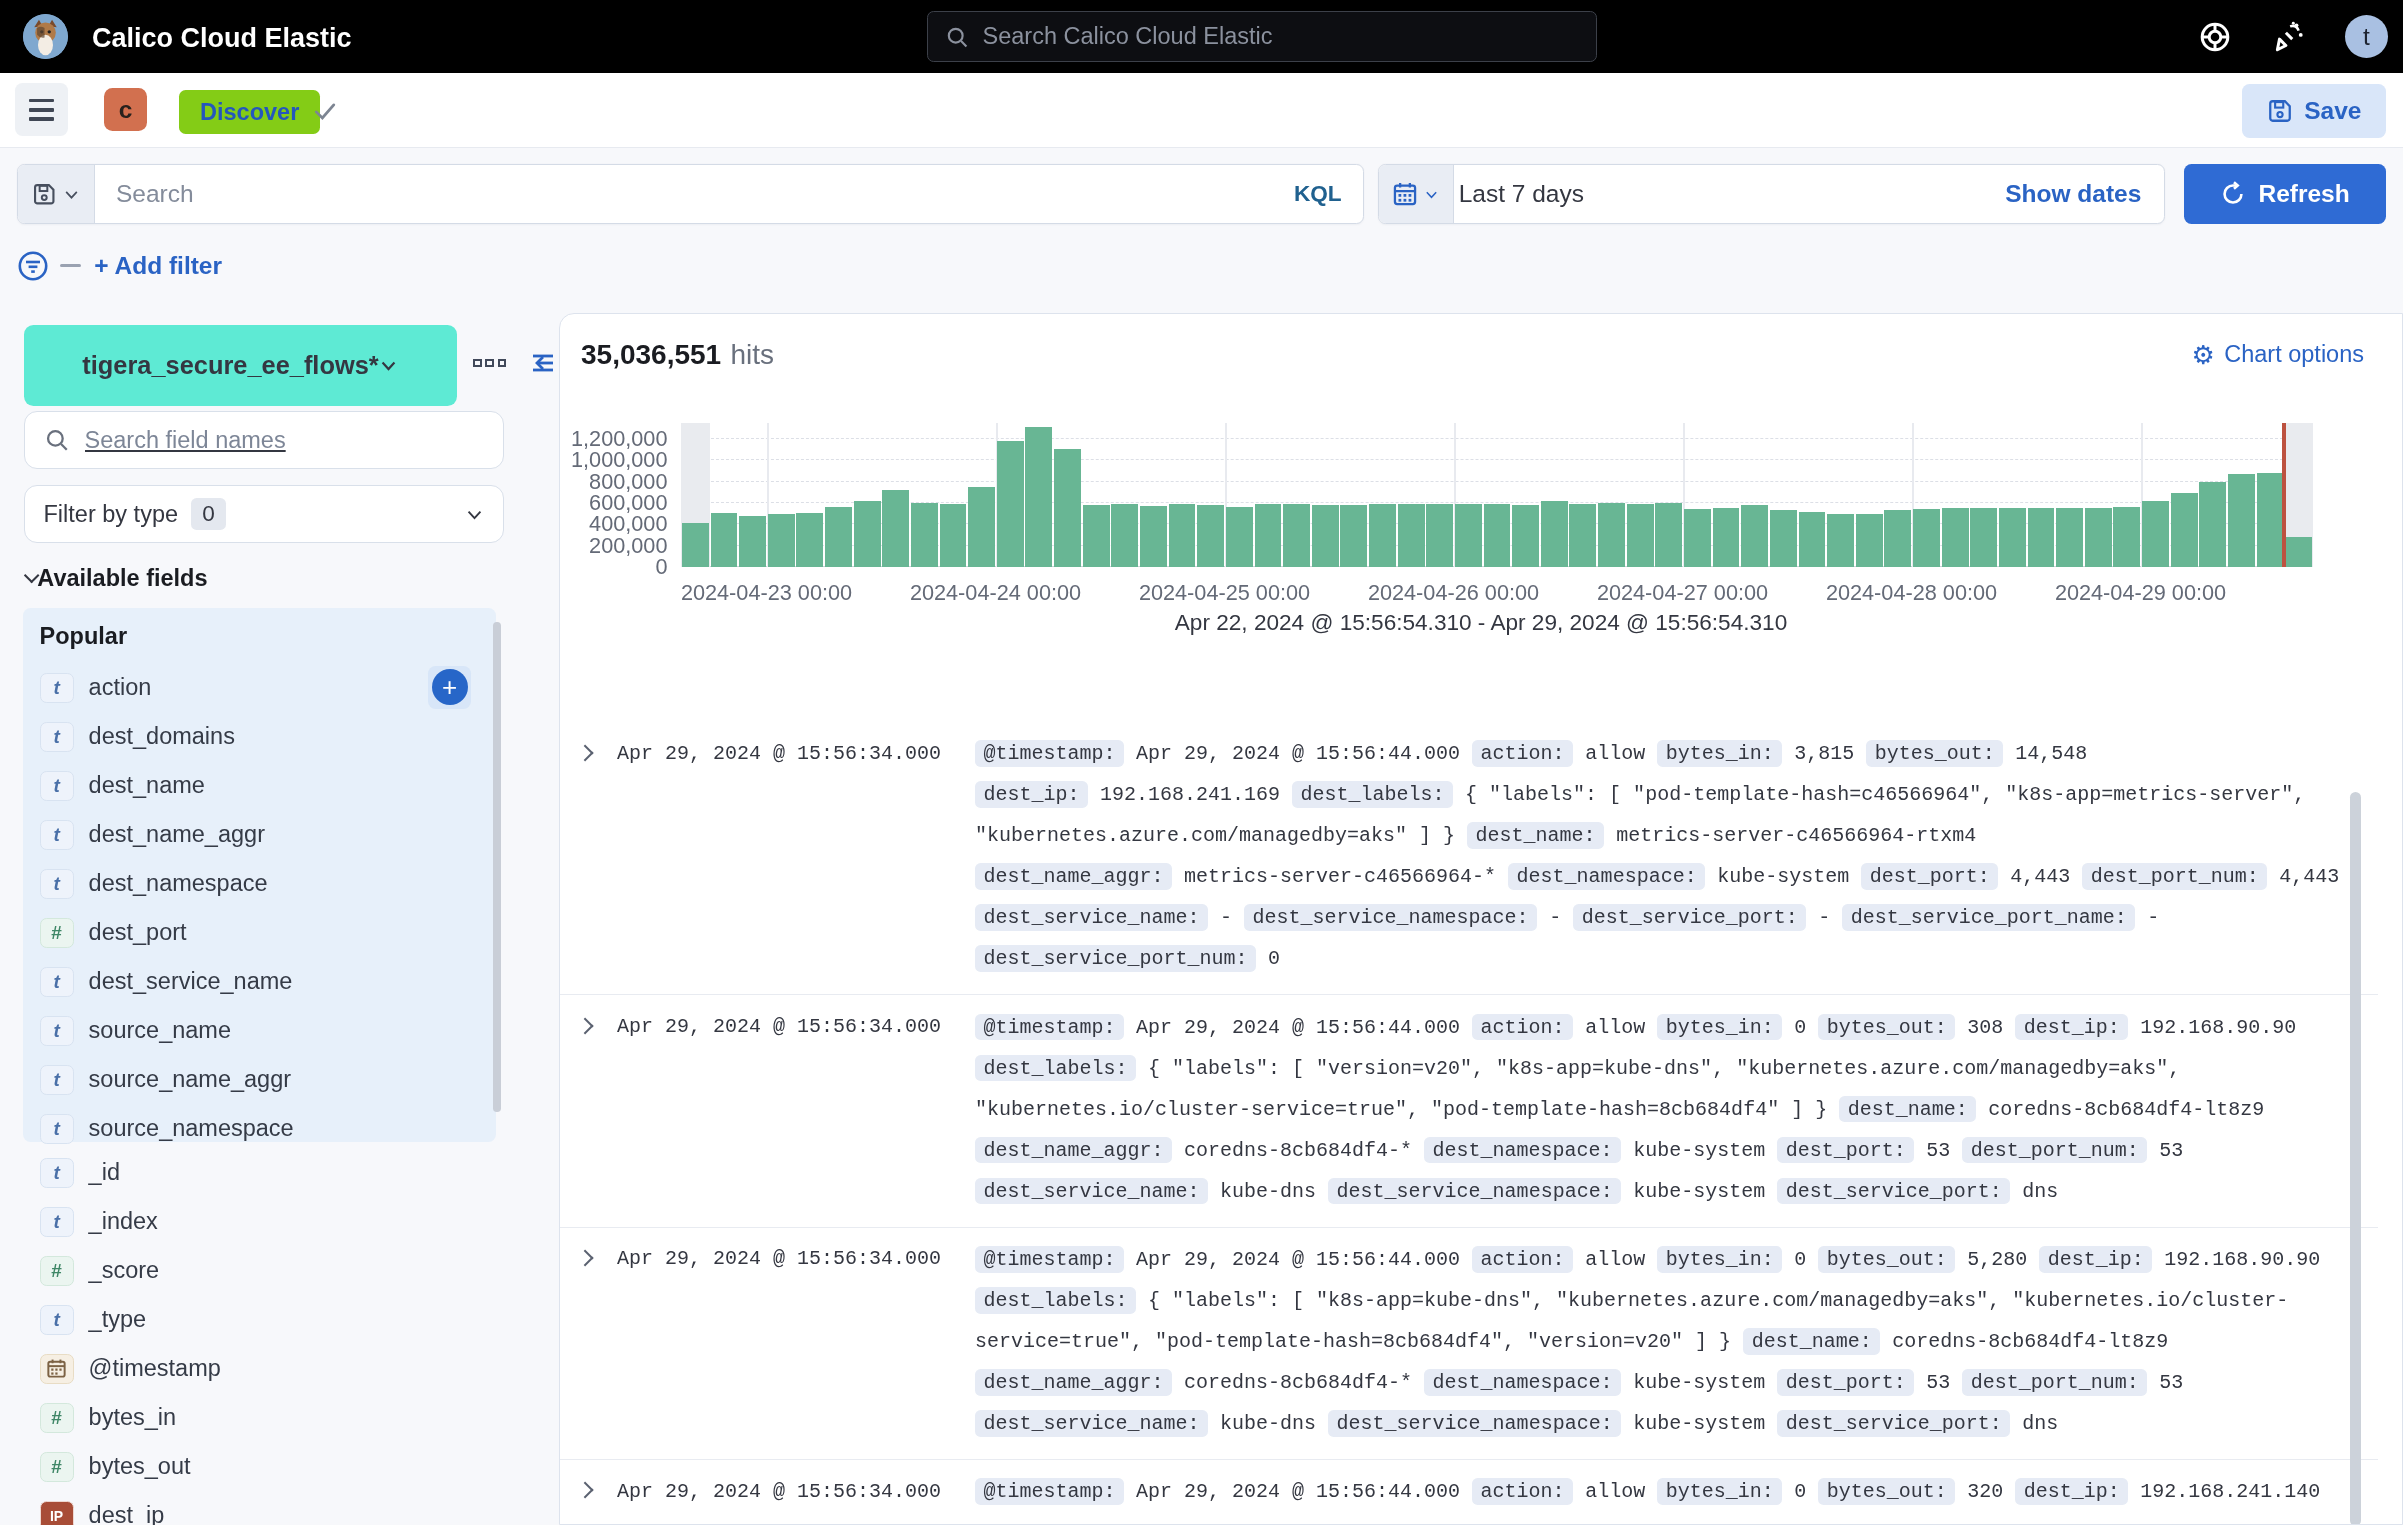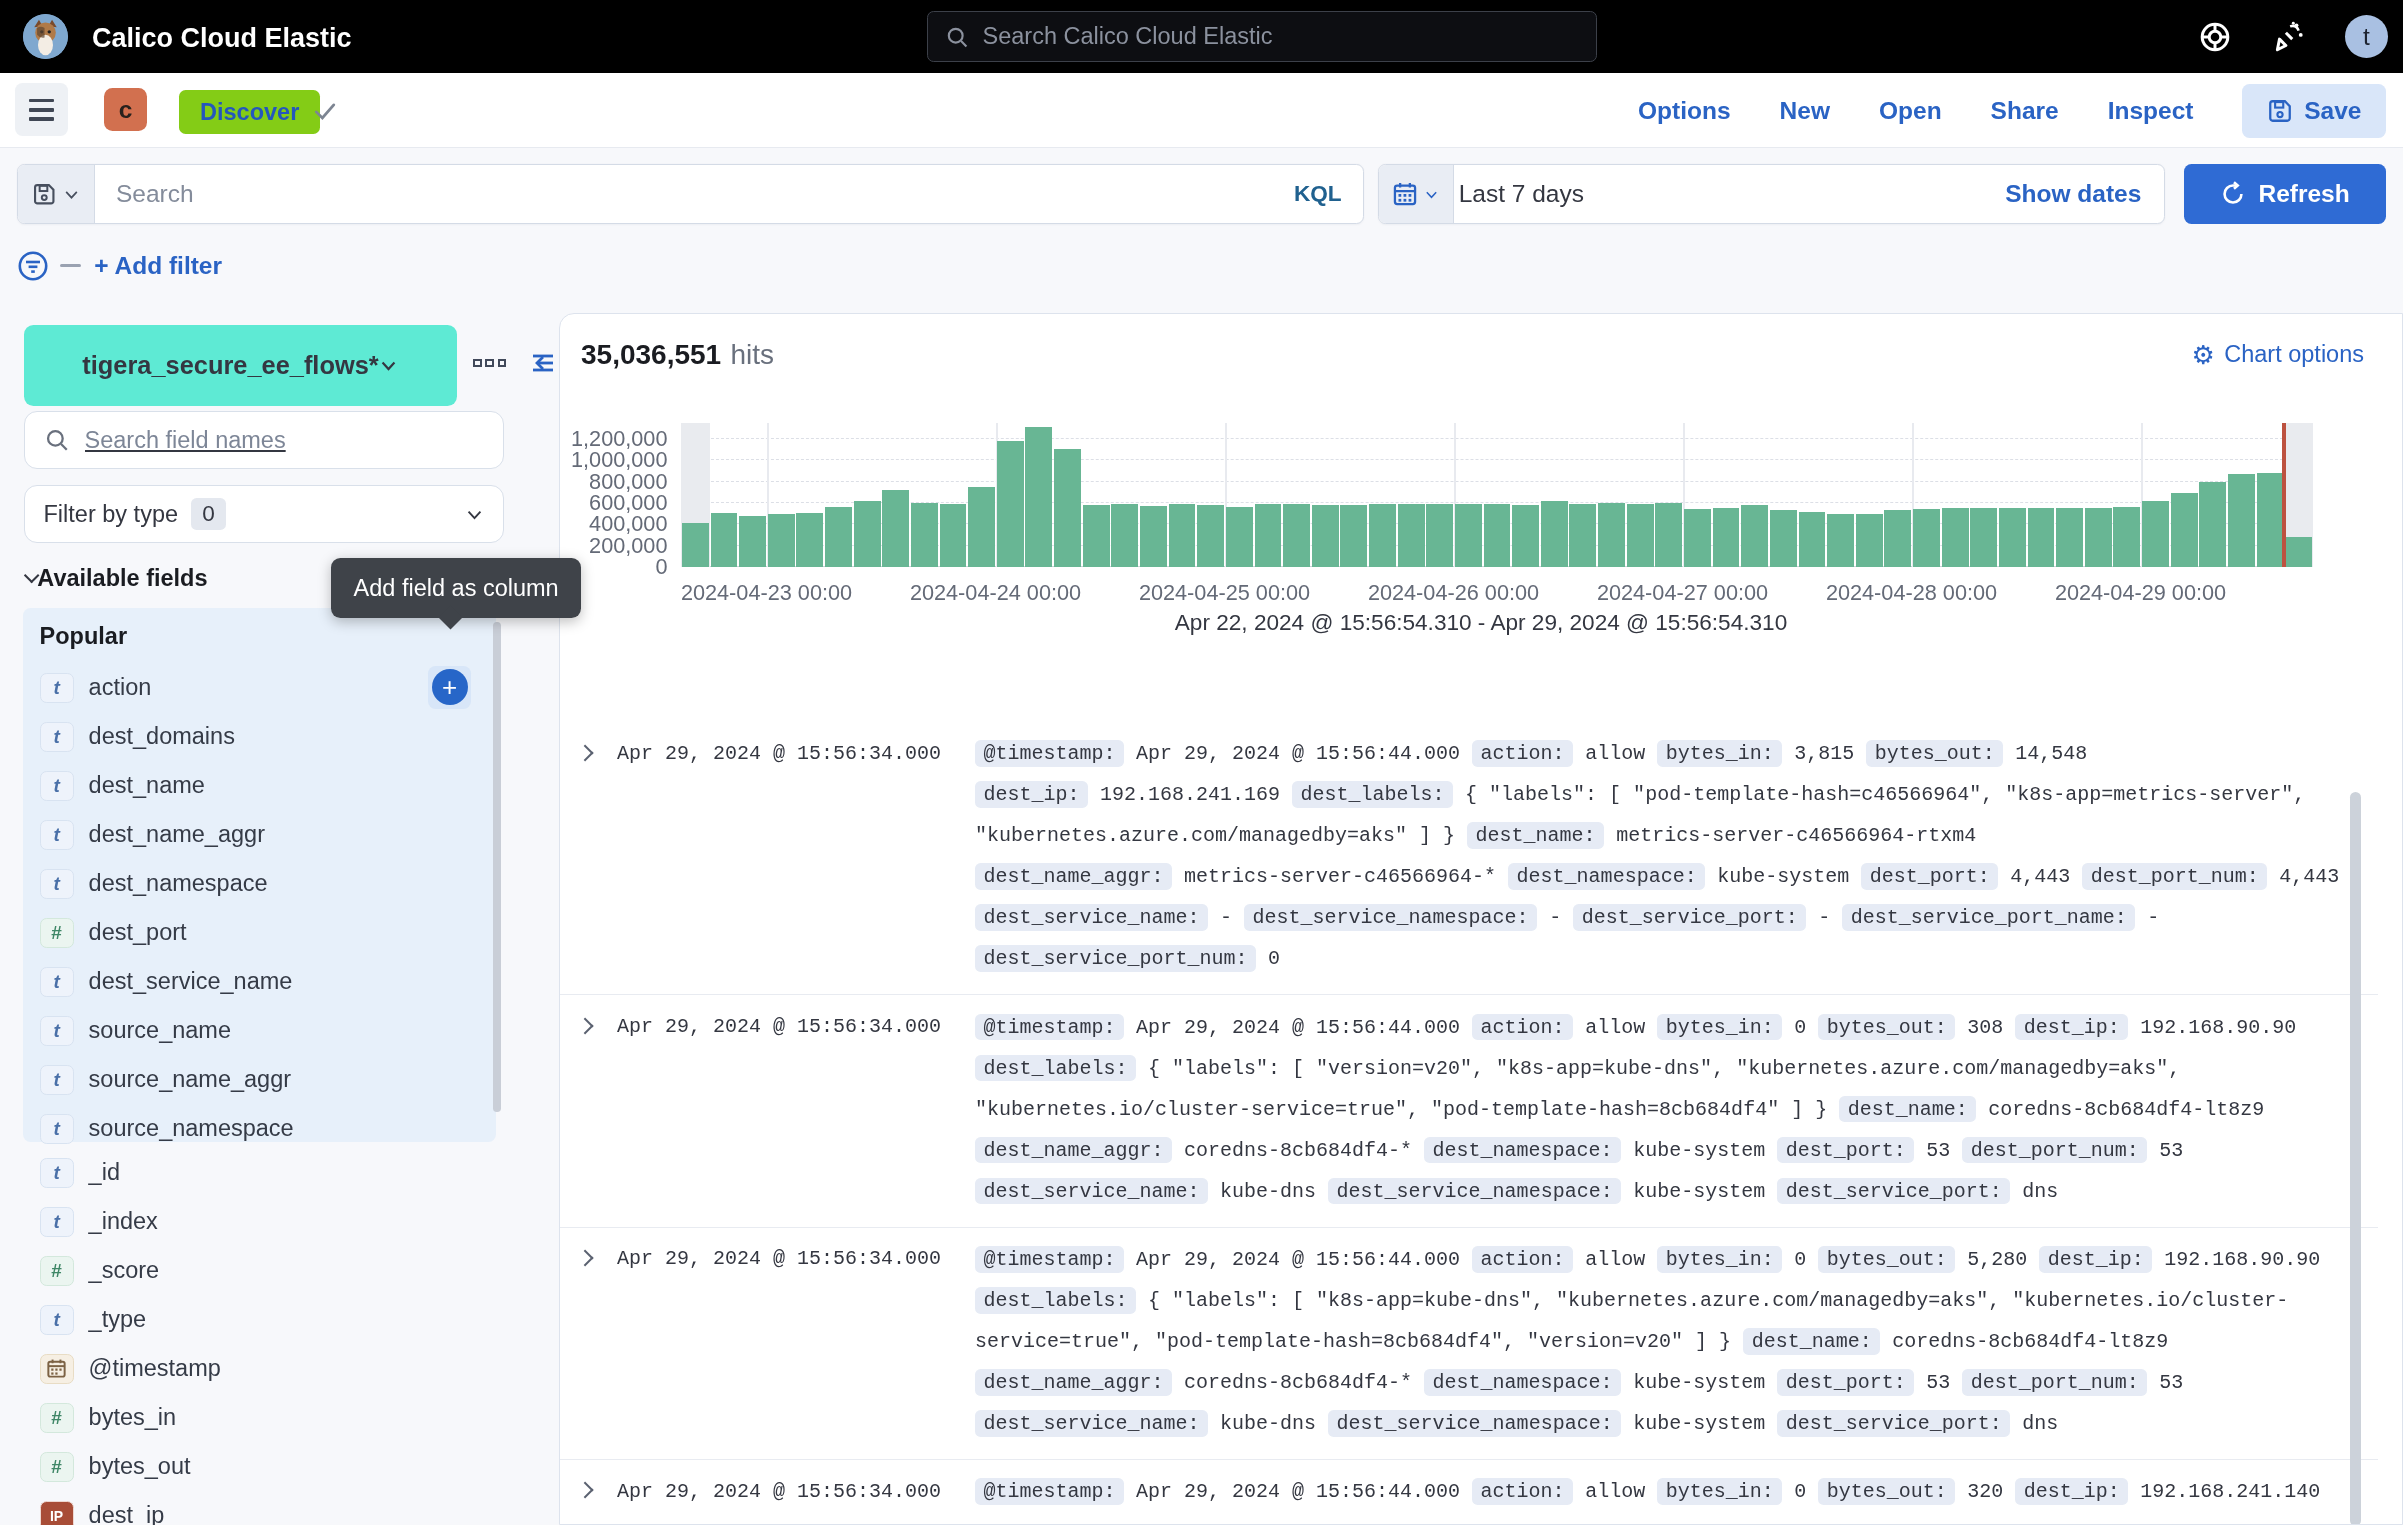--- a/index.html
+++ b/index.html
@@ -216,27 +216,20 @@
         <i></i>
       </span>
     <span class="space-badge">c</span>
     <span class="crumb-chip">Discover</span>
     <span class="crumb-check icon">
       <svg width="28" height="28" viewBox="0 0 16 16">
           <polyline points="3,8.5 6.5,12 13,4.5" fill="none" stroke="#7d8592" stroke-width="1.6" stroke-linecap="round"></polyline>
         </svg>
     </span>
     <div class="nav-right">
-      <span id="nav-links" style="display:flex; gap:49px;">
-          <span class="nav-link">Options</span>
-          <span class="nav-link">New</span>
-          <span class="nav-link">Open</span>
-          <span class="nav-link">Share</span>
-          <span class="nav-link">Inspect</span>
-        </span>
       <span class="save-btn">
         <span class="icon">
           <svg width="26" height="26" viewBox="0 0 16 16">
               <path d="M2 3.5 A1.5 1.5 0 0 1 3.5 2 H11 L14 5 V12.5 A1.5 1.5 0 0 1 12.5 14 H3.5 A1.5 1.5 0 0 1 2 12.5 Z" fill="none" stroke="#2a63c4" stroke-width="1.4"></path>
               <rect x="5" y="2.5" width="5" height="3.4" fill="none" stroke="#2a63c4" stroke-width="1.3"></rect>
               <circle cx="8" cy="10.2" r="1.6" fill="none" stroke="#2a63c4" stroke-width="1.3"></circle>
             </svg>
         </span>
         <span>Save</span>
       </span>
@@ -447,21 +440,20 @@
           <span class="tok tok-num">#</span>
           <span class="fname">bytes_out</span>
         </div>
         <div class="frow-item">
           <span class="tok tok-ip">IP</span>
           <span class="fname">dest_ip</span>
         </div>
       </div>
     <div class="sscroll"></div>
 
-    <div class="tt">Add field as column</div>
 
     <div class="panel">
       <div class="hits-row">
         <span class="hits-num">35,036,551</span>
         <span class="hits-word">hits</span>
         <span class="chart-opts">
           <span class="icon" style="font-size:26px;">⚙</span>
           <span>Chart options</span>
         </span>
       </div>

